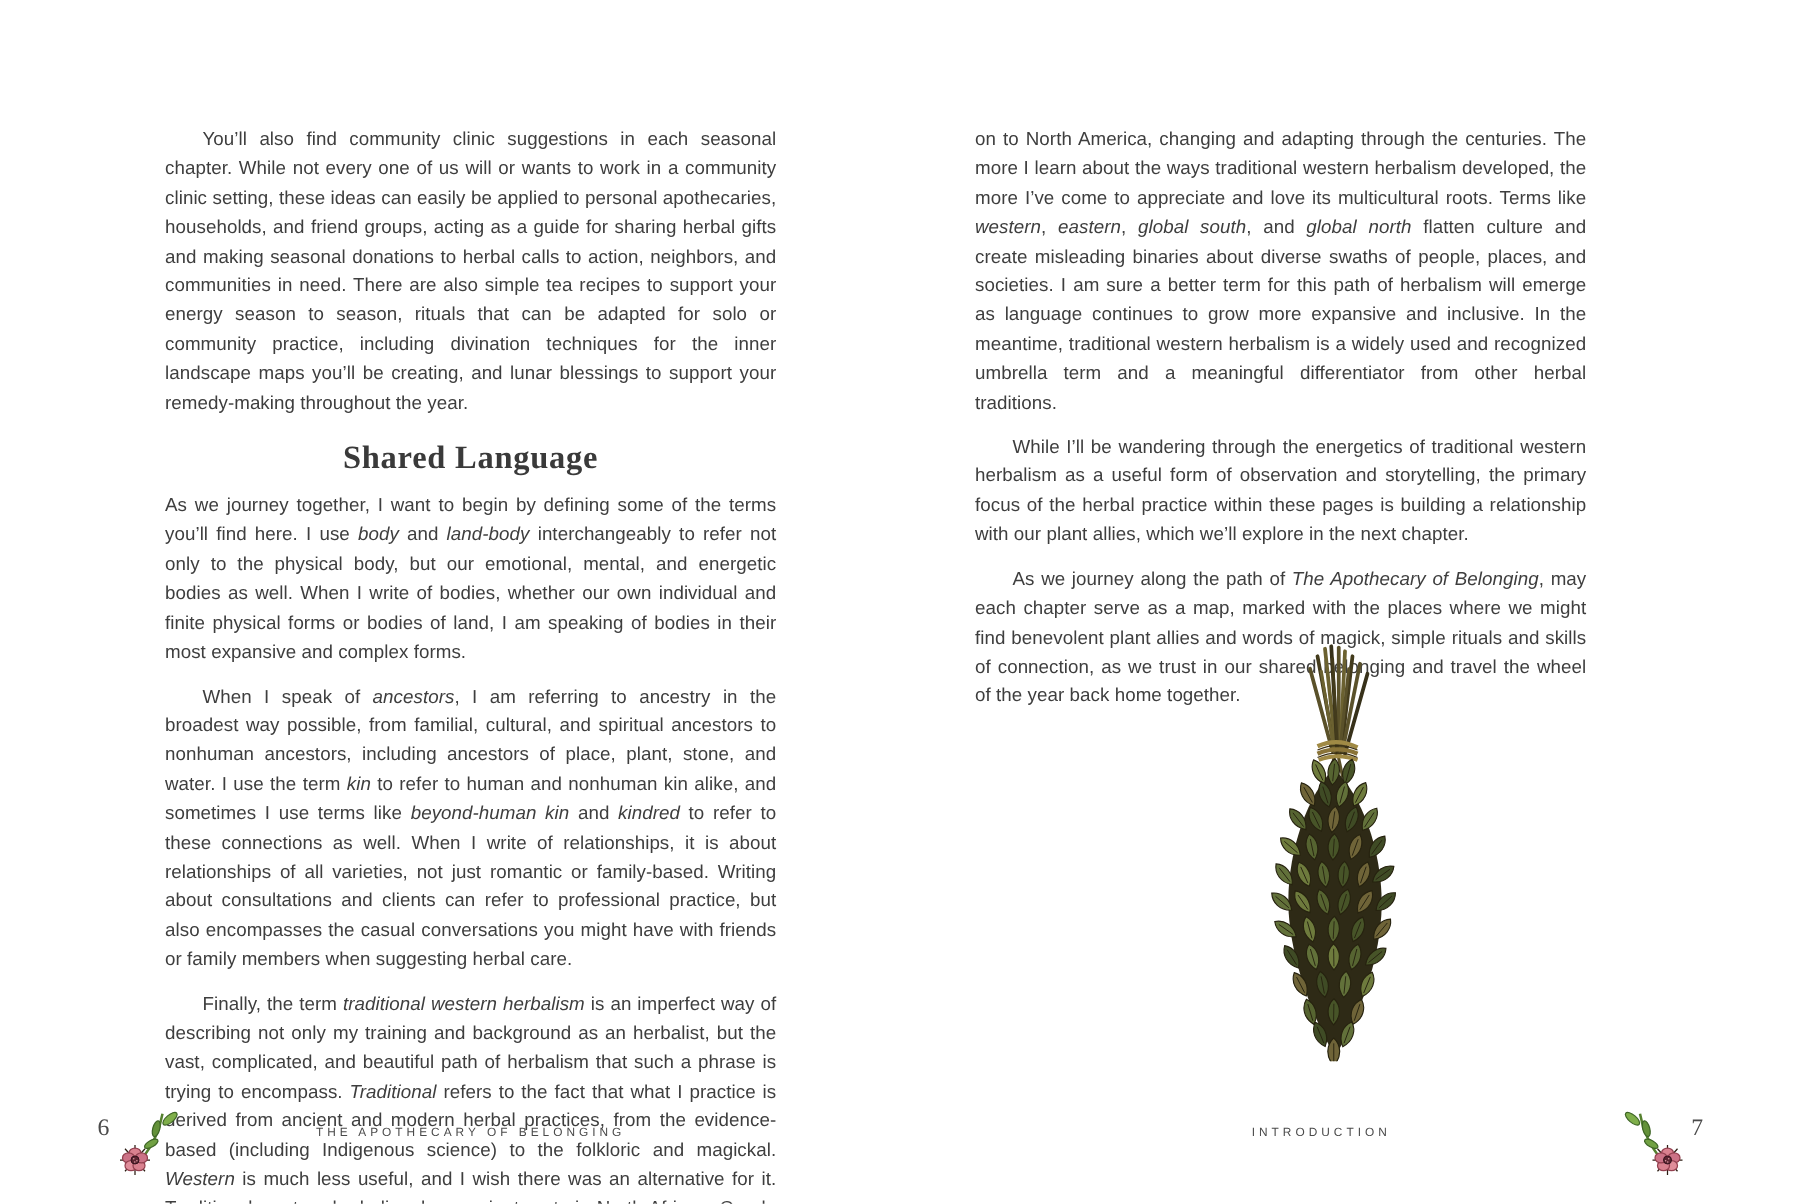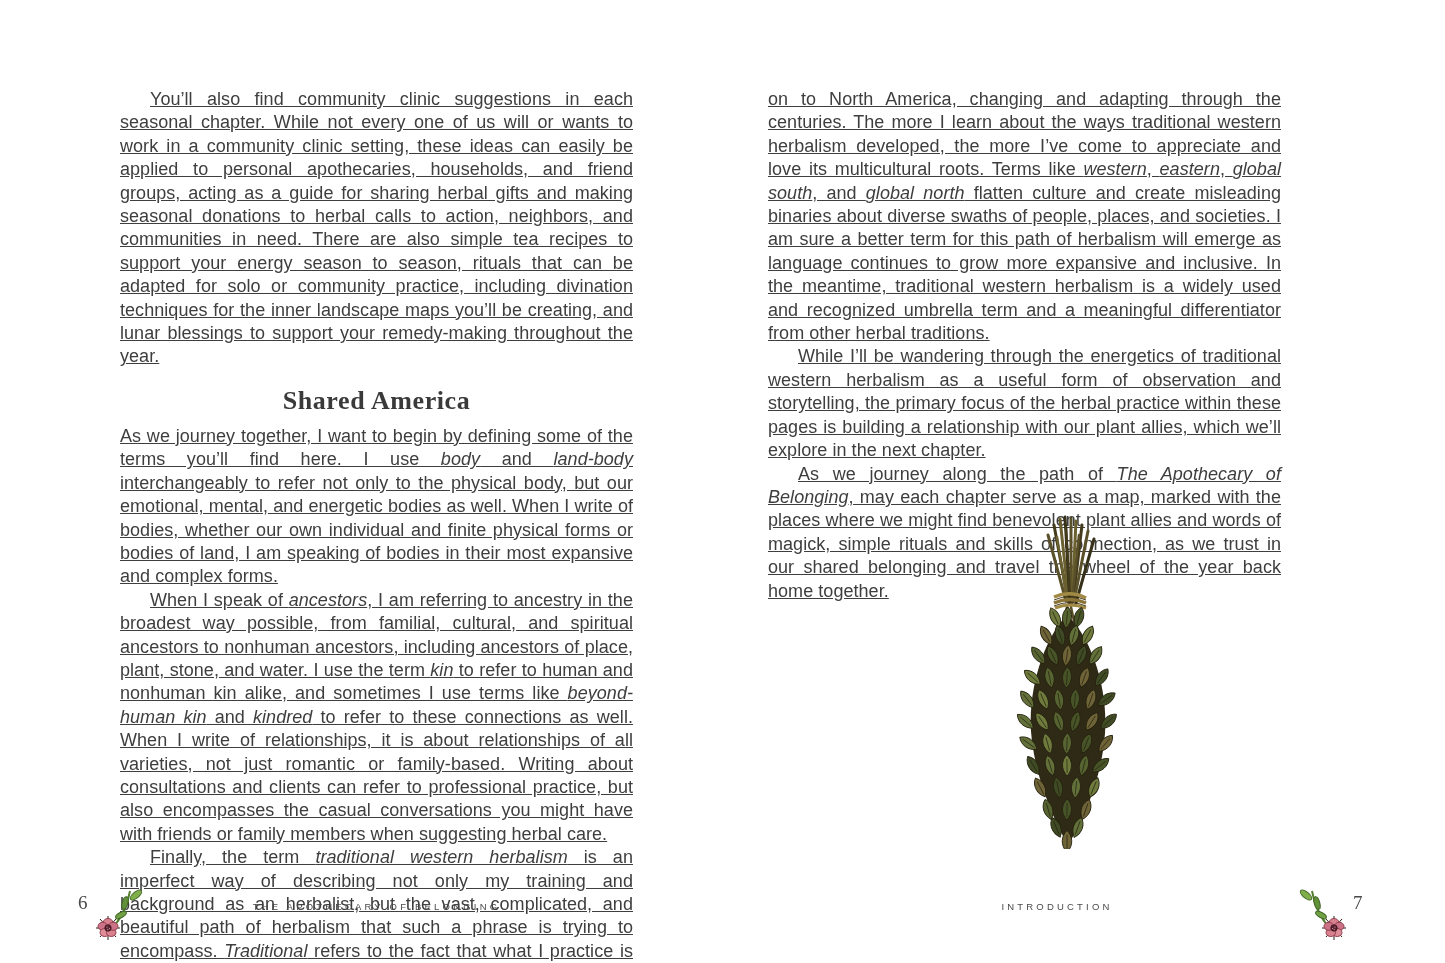--- a/index.html
+++ b/index.html
@@ -6,22 +6,22 @@
   body{
     width:1445px;height:963px;position:relative;overflow:hidden;
     background:#ffffff;
     font-family:"Liberation Sans", sans-serif;
     color:#3e3e3e;
   }
   .page{position:absolute;top:88px;width:513px;}
   .page-left{left:120px;}
   .page-right{left:768px;}
   p.body-par{
-    margin:0;font-size:18px;line-height:23.4px;
-    text-align:justify;letter-spacing:0.05px;text-decoration:underline;
+    margin:12px;font-size:15px;line-height:23.4px;
+    text-align:justify;letter-spacing:0.05px;
   }
   p.body-par em{font-style:italic;}
   p.indent{text-indent:30px;}
   h2.section-heading{
     font-family:"Liberation Serif", serif;font-weight:600;
     font-size:26px;color:#3a3a3a;text-align:center;
     letter-spacing:0.6px;margin:17px 0 9px 0;
   }
   .herb-illustration{
     position:absolute;left:1008px;top:511px;width:118px;height:338px;
@@ -40,21 +40,21 @@
   #pagenum-right{left:1353px;}
   .flower-decoration{position:absolute;top:886px;width:52px;height:56px;}
   #flower-left{left:92px;}
   #flower-right{left:1298px;transform:scaleX(-1);}
 </style>
 </head>
 <body>
 
 <div class="page page-left">
   <p class="body-par indent"><span>You’ll also find community clinic suggestions in each seasonal chapter. While not every one of us will or wants to work in a community clinic setting, these ideas can easily be applied to personal apothecaries, households, and friend groups, acting as a guide for sharing herbal gifts and making seasonal donations to herbal calls to action, neighbors, and communities in need. There are also simple tea recipes to support your energy season to season, rituals that can be adapted for solo or community practice, including divination techniques for the inner landscape maps you’ll be creating, and lunar blessings to support your remedy-making throughout the year.</span></p>
-  <h2 class="section-heading">Shared America</h2>
+  <h2 class="section-heading">Shared Language</h2>
   <p class="body-par"><span>As we journey together, I want to begin by defining some of the terms you’ll find here. I use </span><em>body</em><span> and </span><em>land-body</em><span> interchangeably to refer not only to the physical body, but our emotional, mental, and energetic bodies as well. When I write of bodies, whether our own individual and finite physical forms or bodies of land, I am speaking of bodies in their most expansive and complex forms.</span></p>
   <p class="body-par indent"><span>When I speak of </span><em>ancestors</em><span>, I am referring to ancestry in the broadest way possible, from familial, cultural, and spiritual ancestors to nonhuman ancestors, including ancestors of place, plant, stone, and water. I use the term </span><em>kin</em><span> to refer to human and nonhuman kin alike, and sometimes I use terms like </span><em>beyond-human kin</em><span> and </span><em>kindred</em><span> to refer to these connections as well. When I write of relationships, it is about relationships of all varieties, not just romantic or family-based. Writing about consultations and clients can refer to professional practice, but also encompasses the casual conversations you might have with friends or family members when suggesting herbal care.</span></p>
   <p class="body-par indent"><span>Finally, the term </span><em>traditional western herbalism</em><span> is an imperfect way of describing not only my training and background as an herbalist, but the vast, complicated, and beautiful path of herbalism that such a phrase is trying to encompass. </span><em>Traditional</em><span> refers to the fact that what I practice is derived from ancient and modern herbal practices, from the evidence-based (including Indigenous science) to the folkloric and magickal. </span><em>Western</em><span> is much less useful, and I wish there was an alternative for it. Traditional western herbalism has ancient roots in North African, Greek, and Arabic medicine, having journeyed throughout Europe and</span></p>
 </div>
 
 <div class="page page-right">
   <p class="body-par"><span>on to North America, changing and adapting through the centuries. The more I learn about the ways traditional western herbalism developed, the more I’ve come to appreciate and love its multicultural roots. Terms like </span><em>western</em><span>, </span><em>eastern</em><span>, </span><em>global south</em><span>, and </span><em>global north</em><span> flatten culture and create misleading binaries about diverse swaths of people, places, and societies. I am sure a better term for this path of herbalism will emerge as language continues to grow more expansive and inclusive. In the meantime, traditional western herbalism is a widely used and recognized umbrella term and a meaningful differentiator from other herbal traditions.</span></p>
   <p class="body-par indent"><span>While I’ll be wandering through the energetics of traditional western herbalism as a useful form of observation and storytelling, the primary focus of the herbal practice within these pages is building a relationship with our plant allies, which we’ll explore in the next chapter.</span></p>
   <p class="body-par indent"><span>As we journey along the path of </span><em>The Apothecary of Belonging</em><span>, may each chapter serve as a map, marked with the places where we might find benevolent plant allies and words of magick, simple rituals and skills of connection, as we trust in our shared belonging and travel the wheel of the year back home together.</span></p>
 </div>

